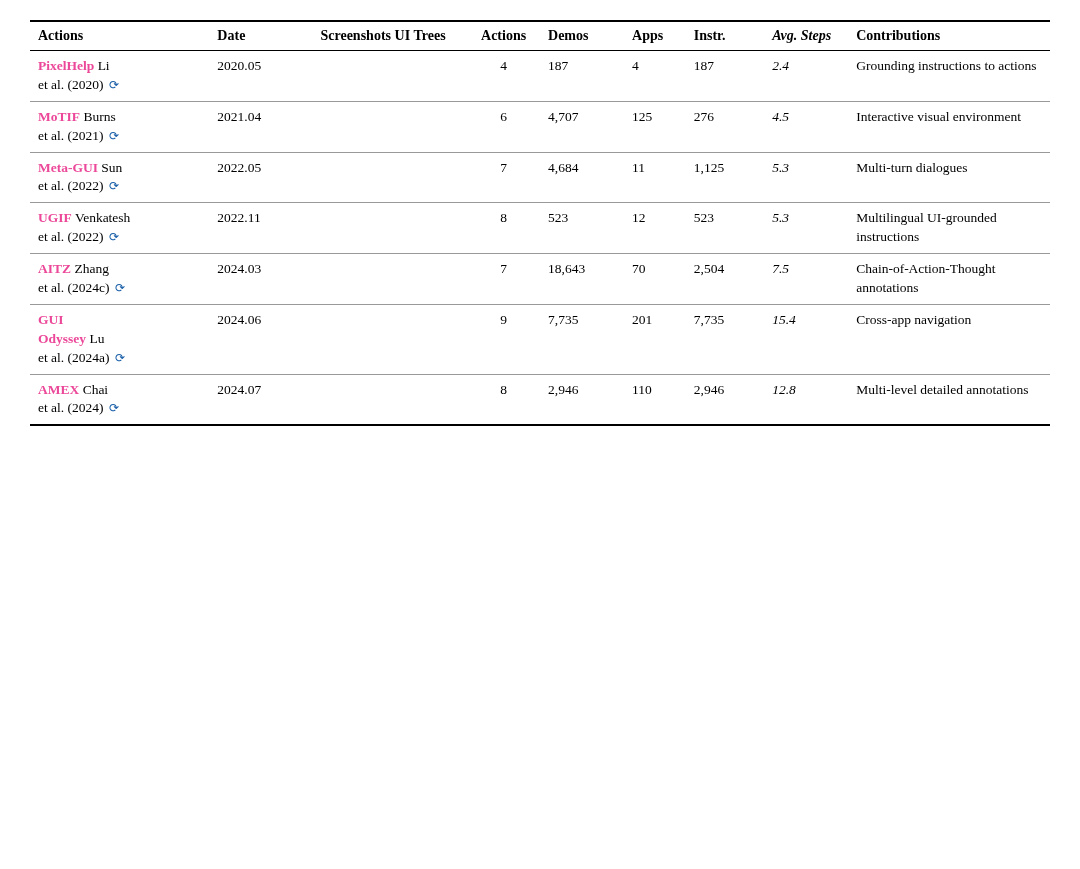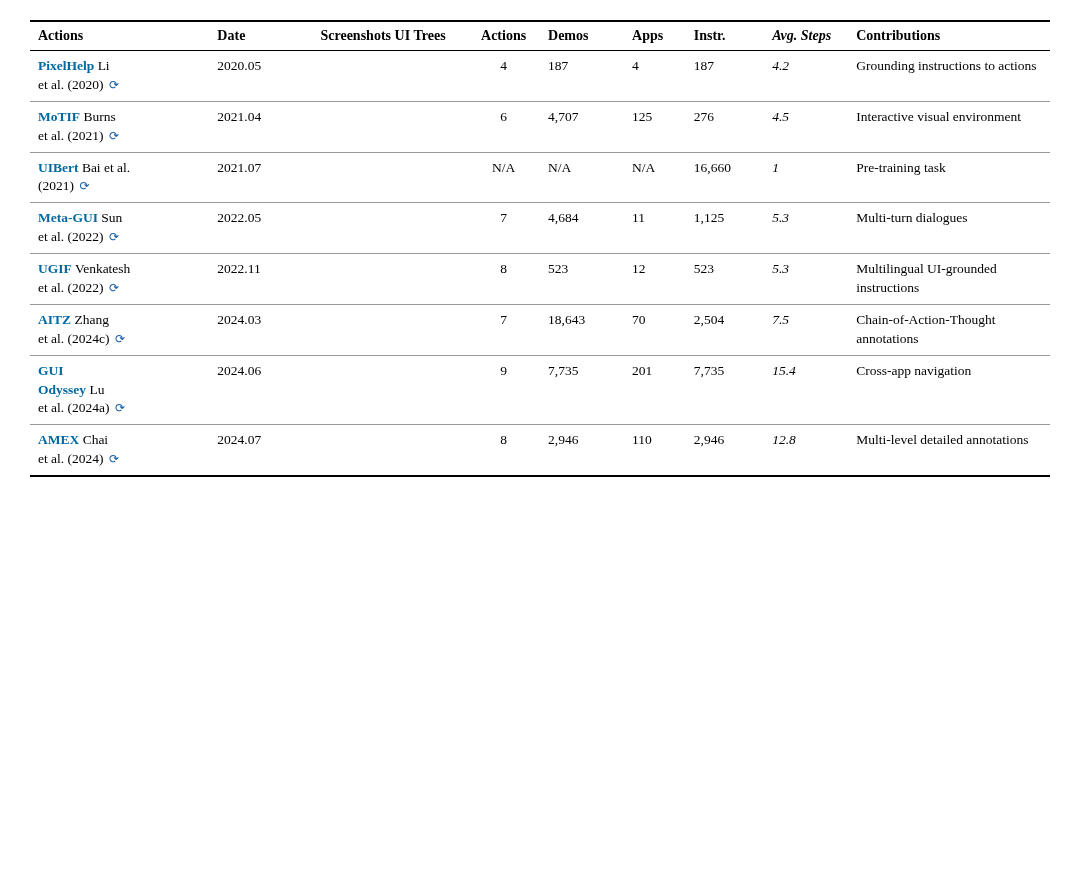--- a/index.html
+++ b/index.html
@@ -50,21 +50,21 @@
 
     tr.data-row {
       border-bottom: 1px solid #999;
     }
 
     tr.data-row:last-child {
       border-bottom: none;
     }
 
     .dataset-link {
-      color: #0369a1;
+      color: #ec4899;
       font-weight: bold;
       text-decoration: none;
     }
 
     .refresh-icon {
       display: inline-block;
       color: #1a5fa8;
       font-size: 12px;
       margin-left: 2px;
     }
@@ -109,46 +109,34 @@
     <tbody id="table-body">
     <tr class="data-row">
     <td class="col-dataset"><a class="dataset-link" href="#">PixelHelp</a> Li<br>et al. (2020) <span class="refresh-icon">⟳</span></td>
     <td class="col-date">2020.05</td>
     <td class="col-screenshots"></td>
     <td class="col-uitrees"></td>
     <td class="col-actions">4</td>
     <td class="col-demos">187</td>
     <td class="col-apps">4</td>
     <td class="col-instr">187</td>
-    <td class="col-avgsteps">4.2</td>
+    <td class="col-avgsteps">2.4</td>
     <td class="col-contributions">Grounding instructions to actions</td>
   </tr>
         <tr class="data-row">
     <td class="col-dataset"><a class="dataset-link" href="#">MoTIF</a> Burns<br>et al. (2021) <span class="refresh-icon">⟳</span></td>
     <td class="col-date">2021.04</td>
     <td class="col-screenshots"></td>
     <td class="col-uitrees"></td>
     <td class="col-actions">6</td>
     <td class="col-demos">4,707</td>
     <td class="col-apps">125</td>
     <td class="col-instr">276</td>
     <td class="col-avgsteps">4.5</td>
     <td class="col-contributions">Interactive visual environment</td>
-  </tr>
-        <tr class="data-row">
-    <td class="col-dataset"><a class="dataset-link" href="#">UIBert</a> Bai et al.<br>(2021) <span class="refresh-icon">⟳</span></td>
-    <td class="col-date">2021.07</td>
-    <td class="col-screenshots"></td>
-    <td class="col-uitrees"></td>
-    <td class="col-actions">N/A</td>
-    <td class="col-demos">N/A</td>
-    <td class="col-apps">N/A</td>
-    <td class="col-instr">16,660</td>
-    <td class="col-avgsteps">1</td>
-    <td class="col-contributions">Pre-training task</td>
   </tr>
         <tr class="data-row">
     <td class="col-dataset"><a class="dataset-link" href="#">Meta-GUI</a> Sun<br>et al. (2022) <span class="refresh-icon">⟳</span></td>
     <td class="col-date">2022.05</td>
     <td class="col-screenshots"></td>
     <td class="col-uitrees"></td>
     <td class="col-actions">7</td>
     <td class="col-demos">4,684</td>
     <td class="col-apps">11</td>
     <td class="col-instr">1,125</td>

